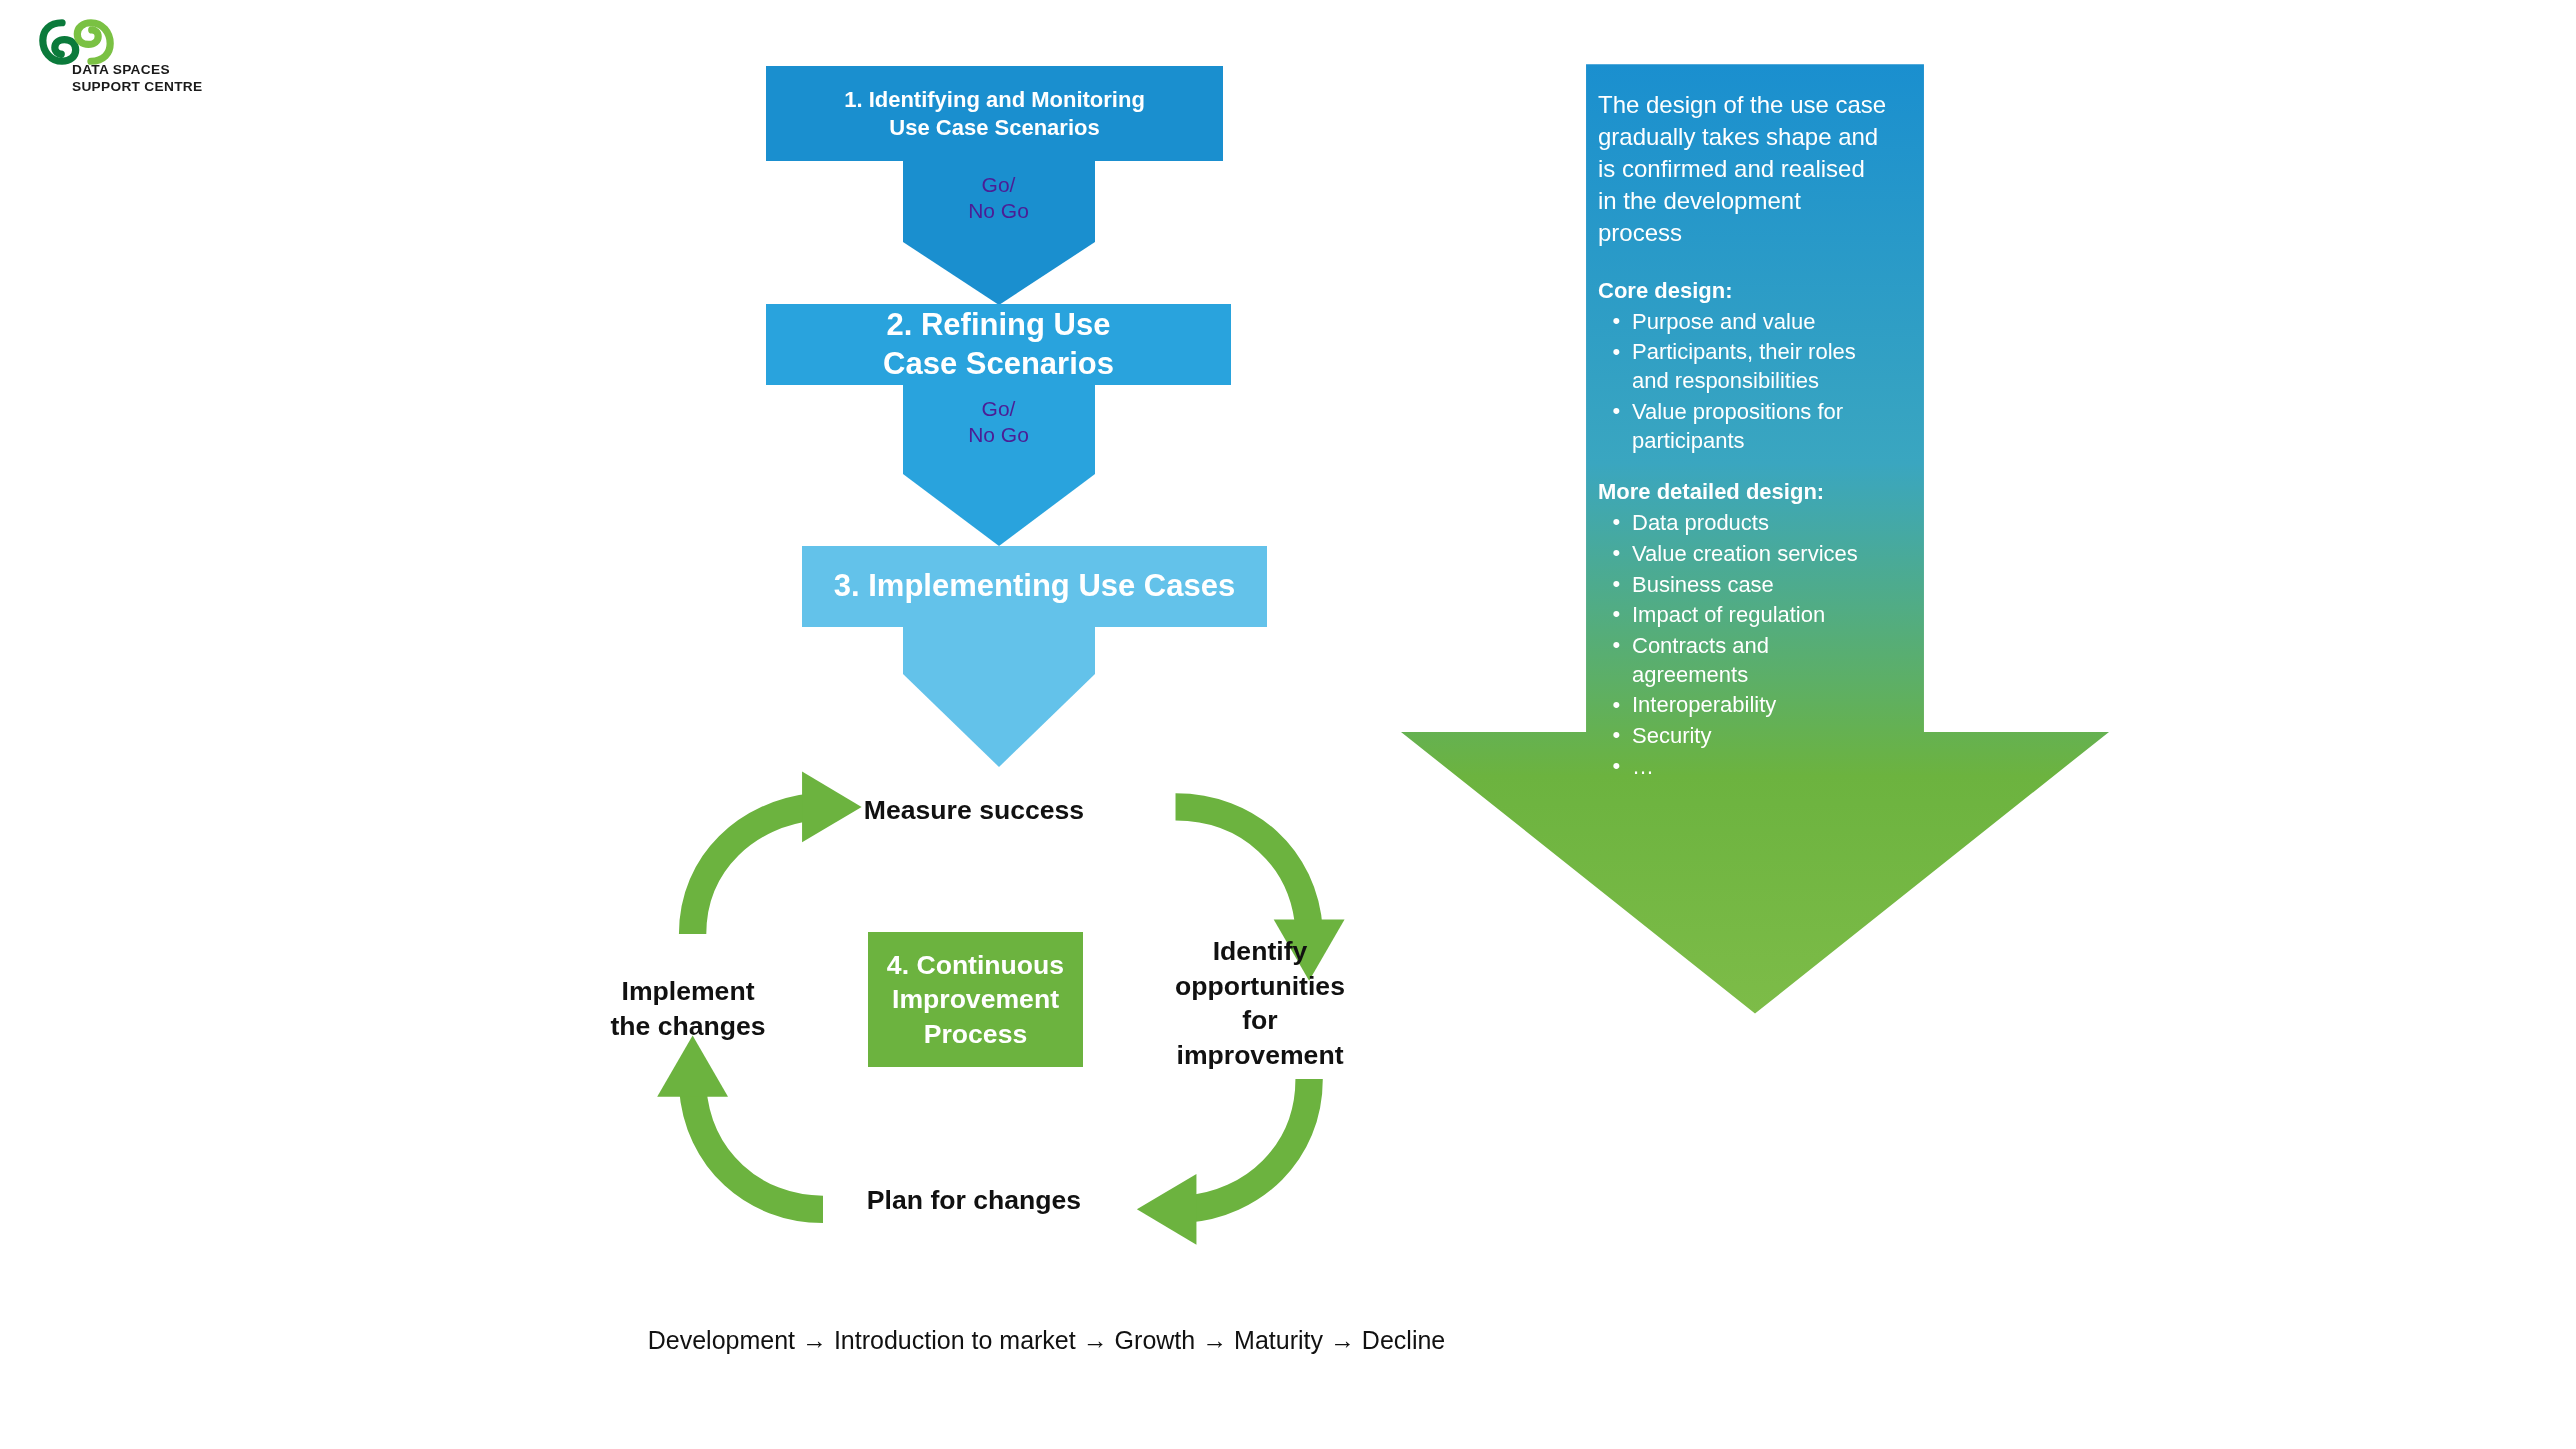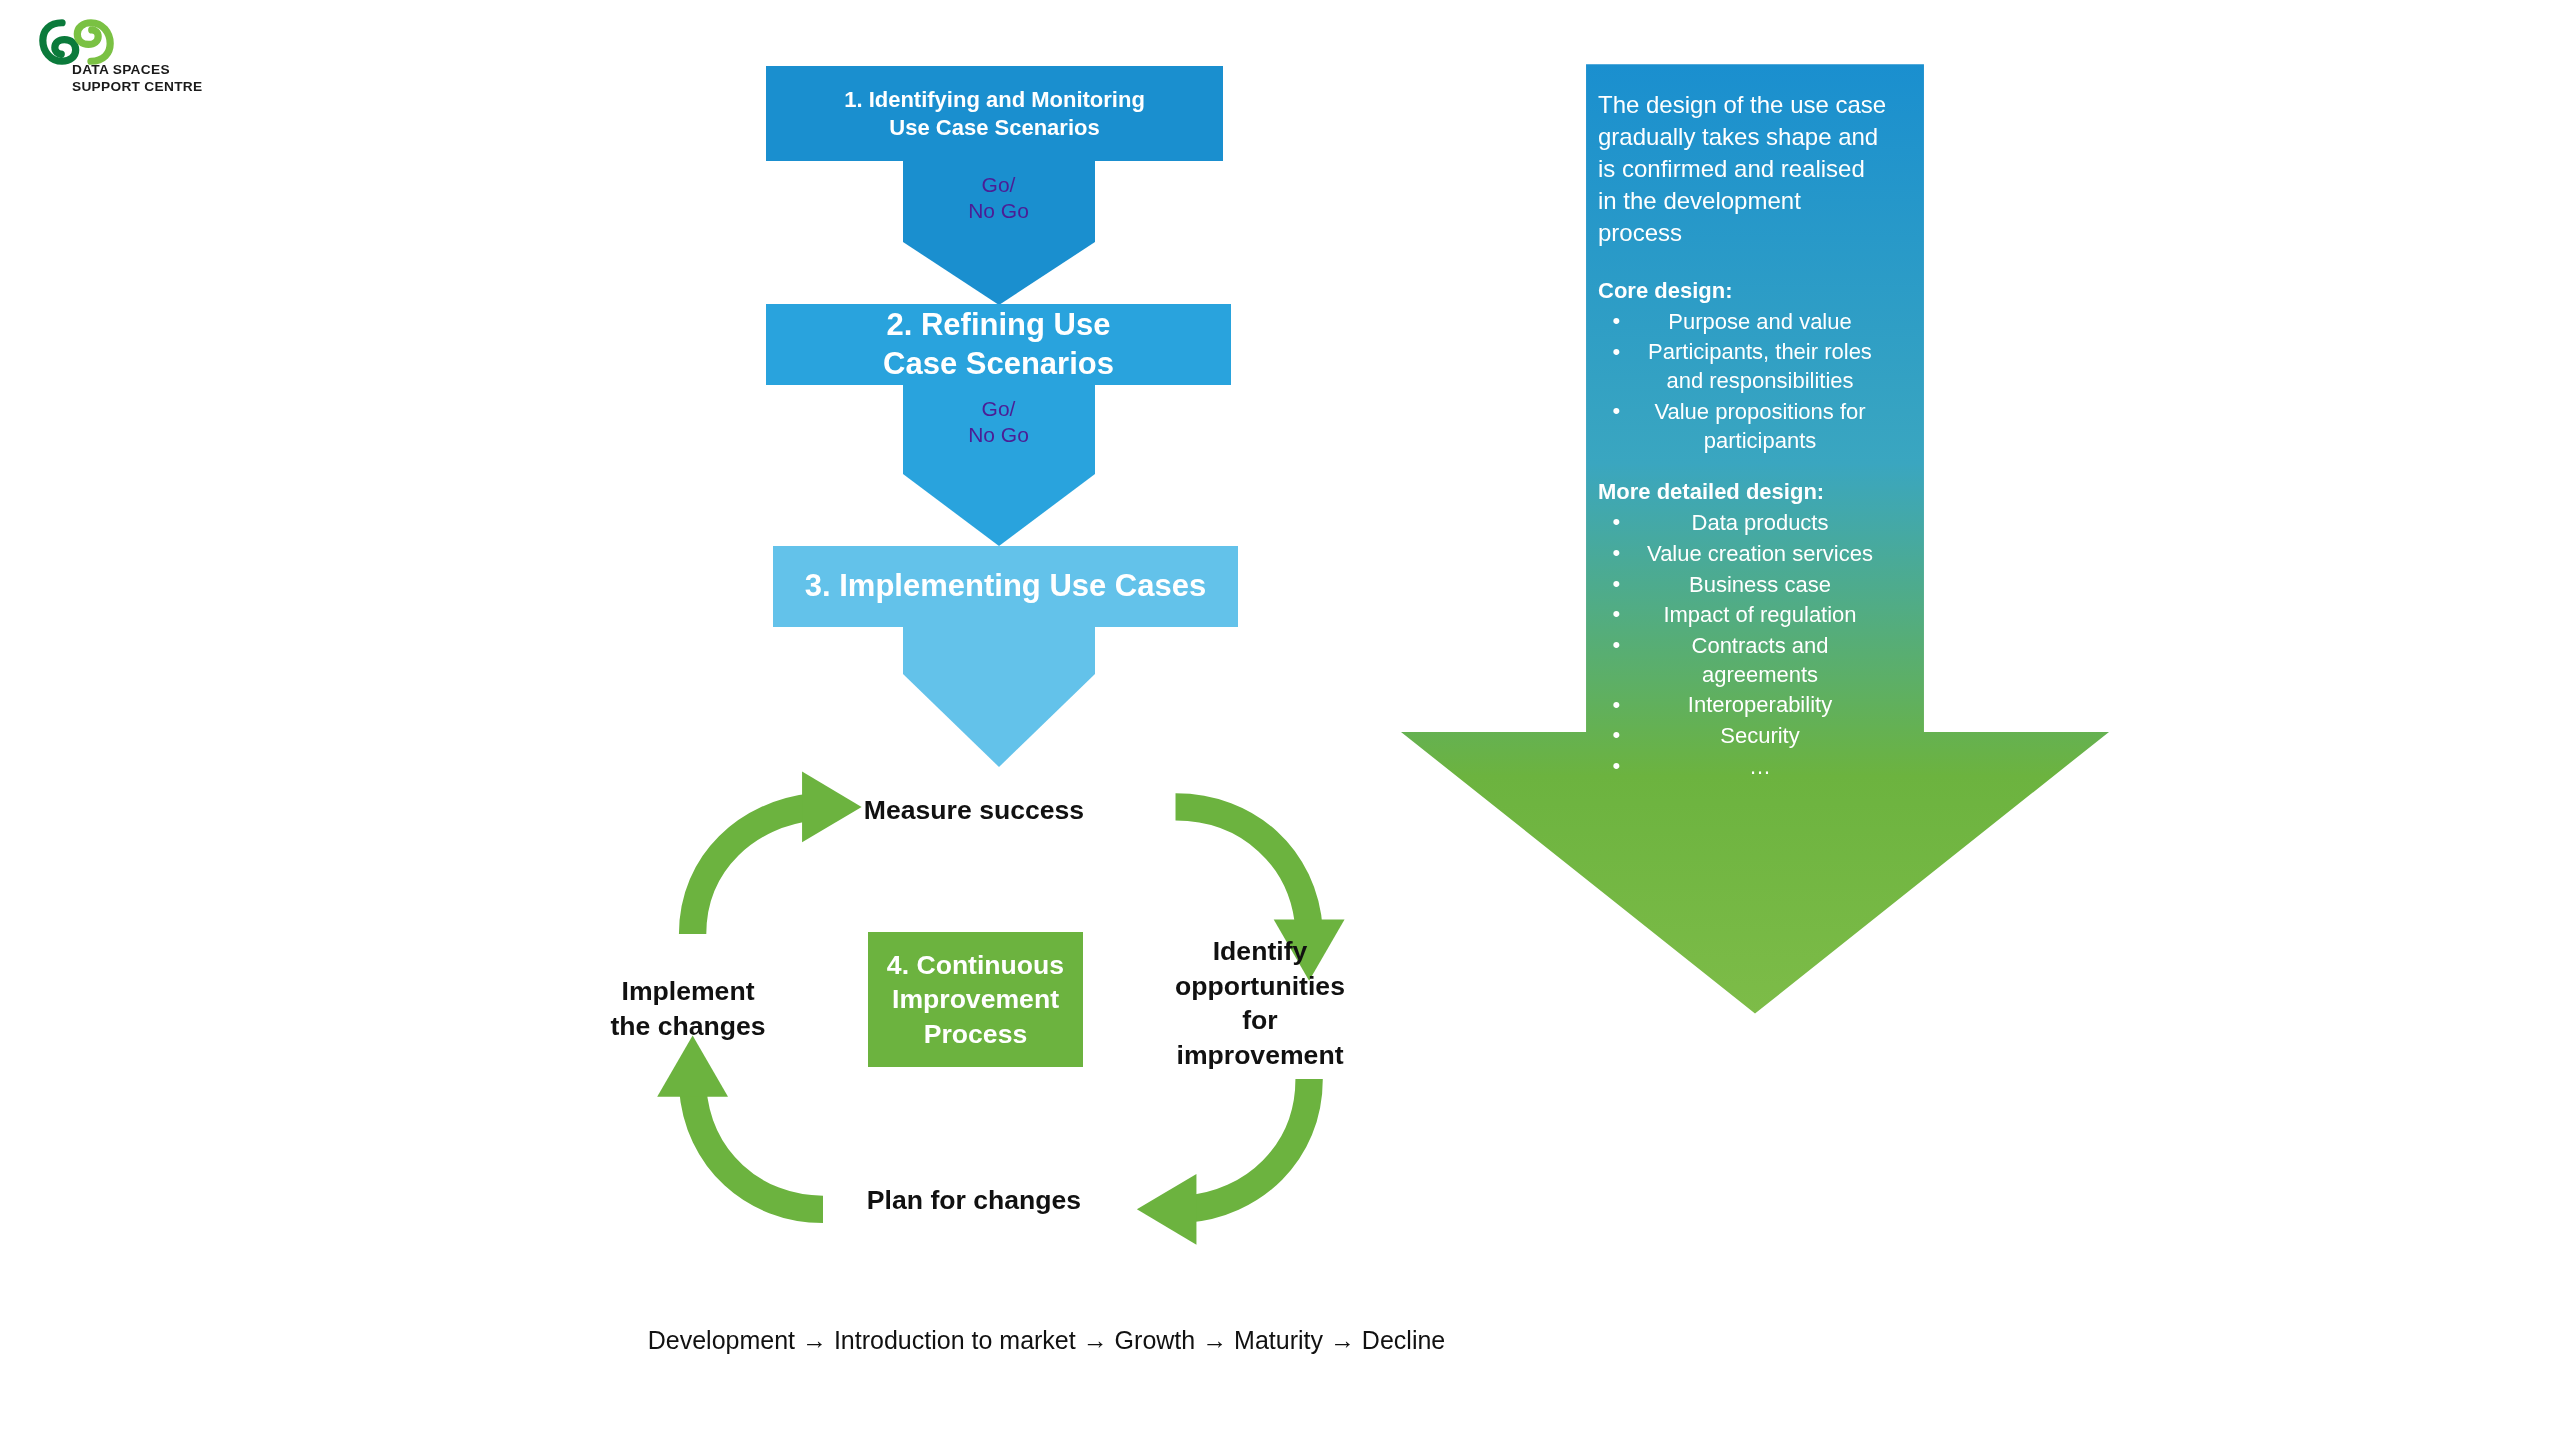--- a/index.html
+++ b/index.html
@@ -58,21 +58,21 @@
     left: 766px; top: 66px; width: 457px; height: 95px;
     background: #1a8fcf;
     font-size: 22px;
   }
   #stage2 {
     left: 766px; top: 304px; width: 465px; height: 81px;
     background: #29a3dd;
     font-size: 31px;
   }
   #stage3 {
-    left: 773px; top: 546px; width: 465px; height: 81px;
+    left: 802px; top: 546px; width: 465px; height: 81px;
     background: #63c2ea;
     font-size: 31px;
   }
 
   
   .flow-arrow {
     position: absolute;
   }
   .flow-arrow .shaft {
     position: absolute;
@@ -185,21 +185,20 @@
     list-style: none;
     margin: 0 0 24px 0;
     padding: 0;
   }
   .design-list li {
     position: relative;
     padding-left: 34px;
     font-size: 22px;
     line-height: 1.32;
     margin-bottom: 1.6px;
-    text-align: center;
   }
   .design-list li:before {
     content: "•";
     position: absolute;
     left: 14.5px;
     top: -0.8px;
   }
 
   
   #footer {

